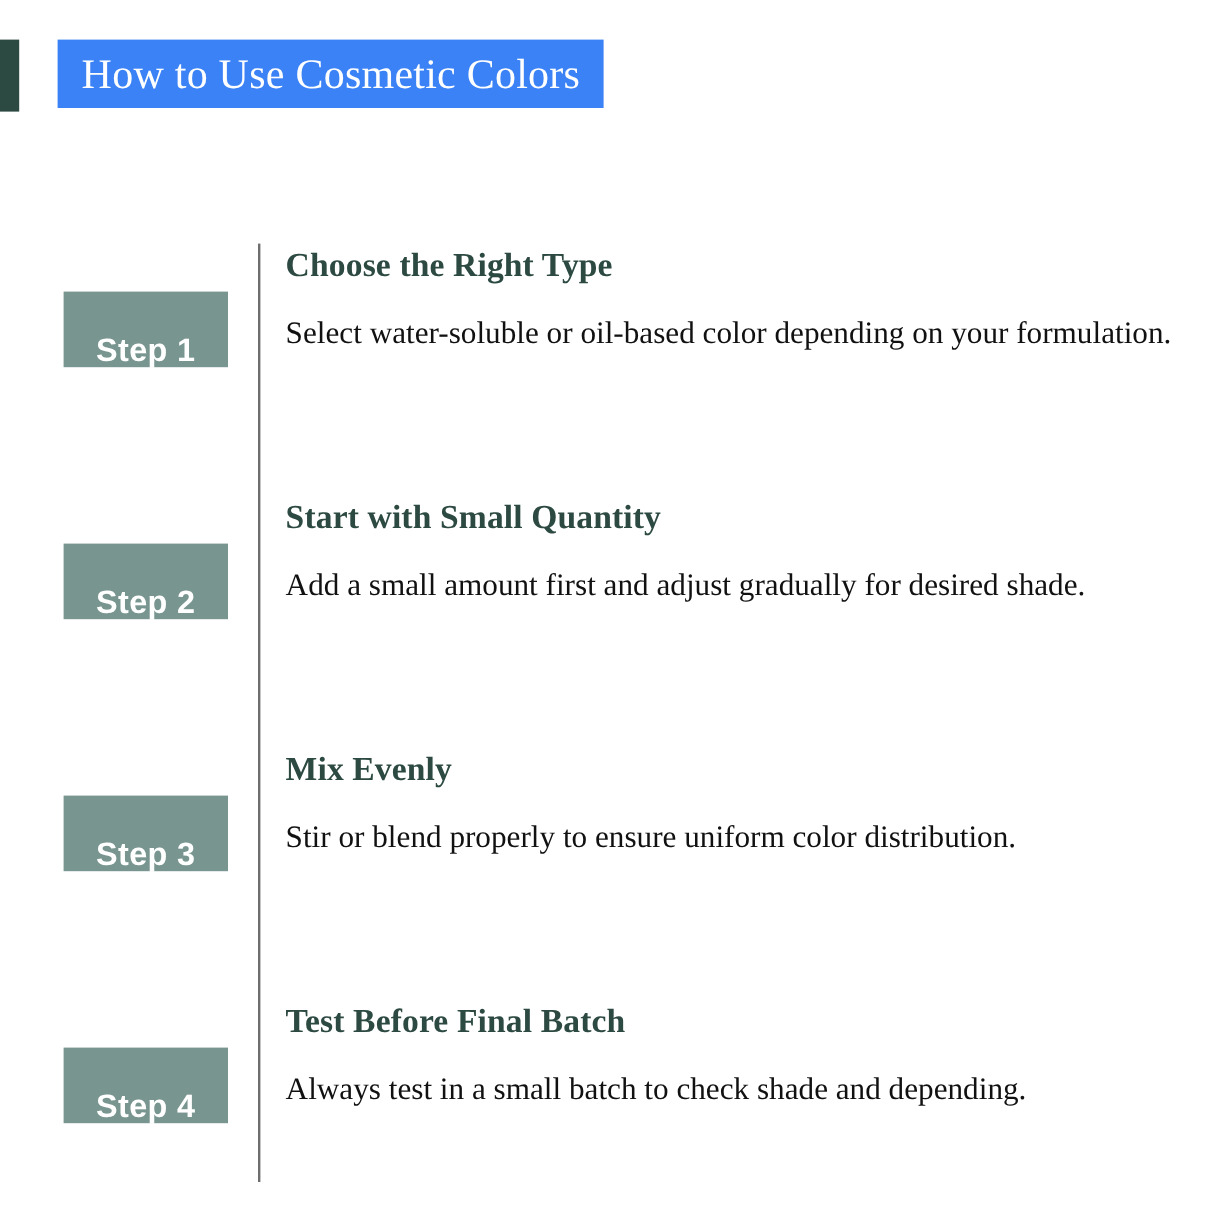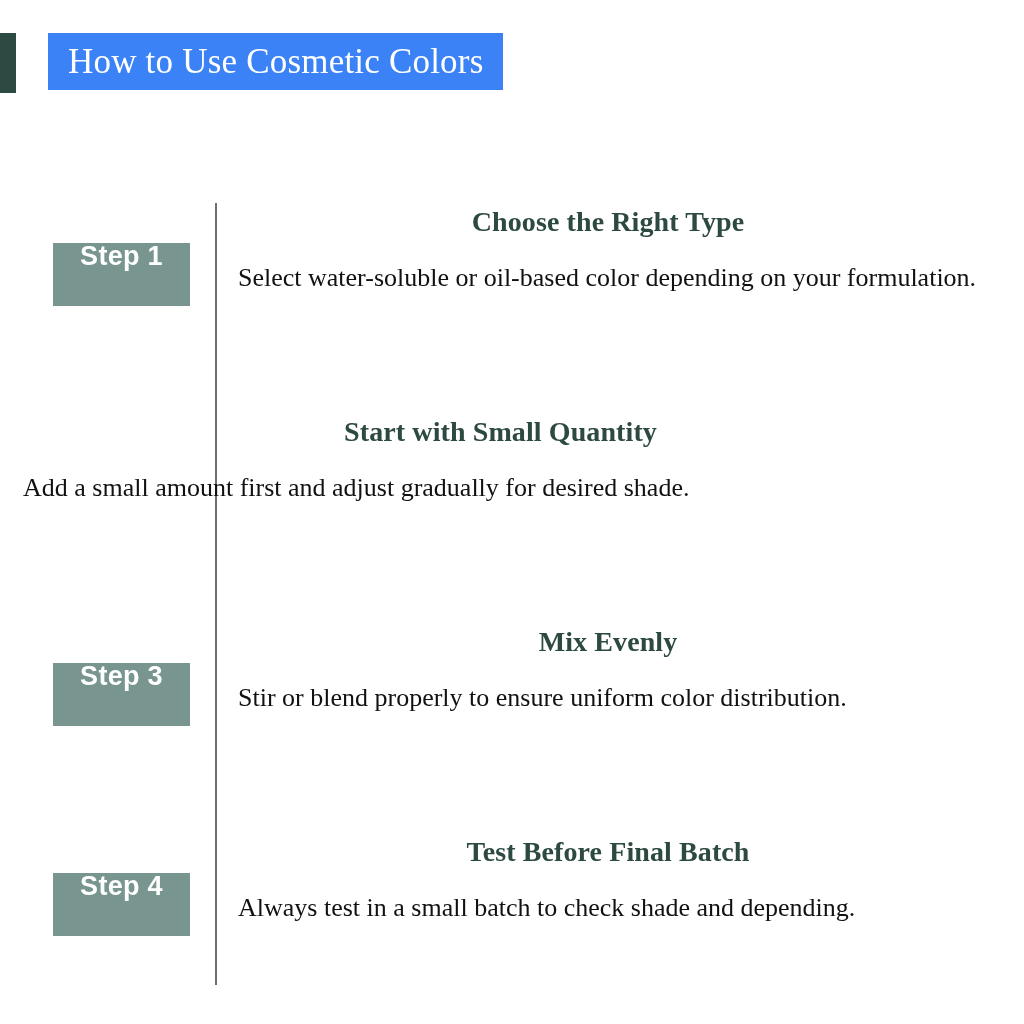--- a/index.html
+++ b/index.html
@@ -85,21 +85,21 @@
     justify-content: flex-start;
     padding-left: 53px;
     padding-top: 40px;
   }
 
   .badge {
     width: 137px;
     height: 63px;
     background: #789590;
     display: flex;
-    align-items: flex-start;
+    align-items: flex-end;
     justify-content: center;
   }
 
   .badge-label {
     color: #ffffff;
     font-family: "Liberation Sans", sans-serif;
     font-size: 27px;
     font-weight: bold;
     line-height: 1;
     letter-spacing: 0.3px;
@@ -113,21 +113,20 @@
   }
 
   .step-heading {
     color: #2d4a42;
     font-family: "Liberation Serif", serif;
     font-size: 28px;
     font-weight: bold;
     line-height: 1.22;
     margin-bottom: 7px;
     letter-spacing: 0.1px;
-    text-align: center;
   }
 
   .step-body {
     color: #111111;
     font-family: "Liberation Serif", serif;
     font-size: 26px;
     font-weight: 400;
     line-height: 1.77;
     max-width: 742px;
     margin-top: 16px;
@@ -152,20 +151,25 @@
         <span class="badge-label">Step 1</span>
       </div>
     </div>
     <div class="content-col">
       <div class="step-heading">Choose the Right Type</div>
       <div class="step-body">Select water-soluble or oil-based color depending on your formulation.</div>
     </div>
   </div>
 
   <div class="step-row r1">
+    <div class="badge-col">
+      <div class="badge">
+        <span class="badge-label">Step 2</span>
+      </div>
+    </div>
     <div class="content-col">
       <div class="step-heading">Start with Small Quantity</div>
       <div class="step-body">Add a small amount first and adjust gradually for desired shade.</div>
     </div>
   </div>
 
   <div class="step-row r2">
     <div class="badge-col">
       <div class="badge">
         <span class="badge-label">Step 3</span>

